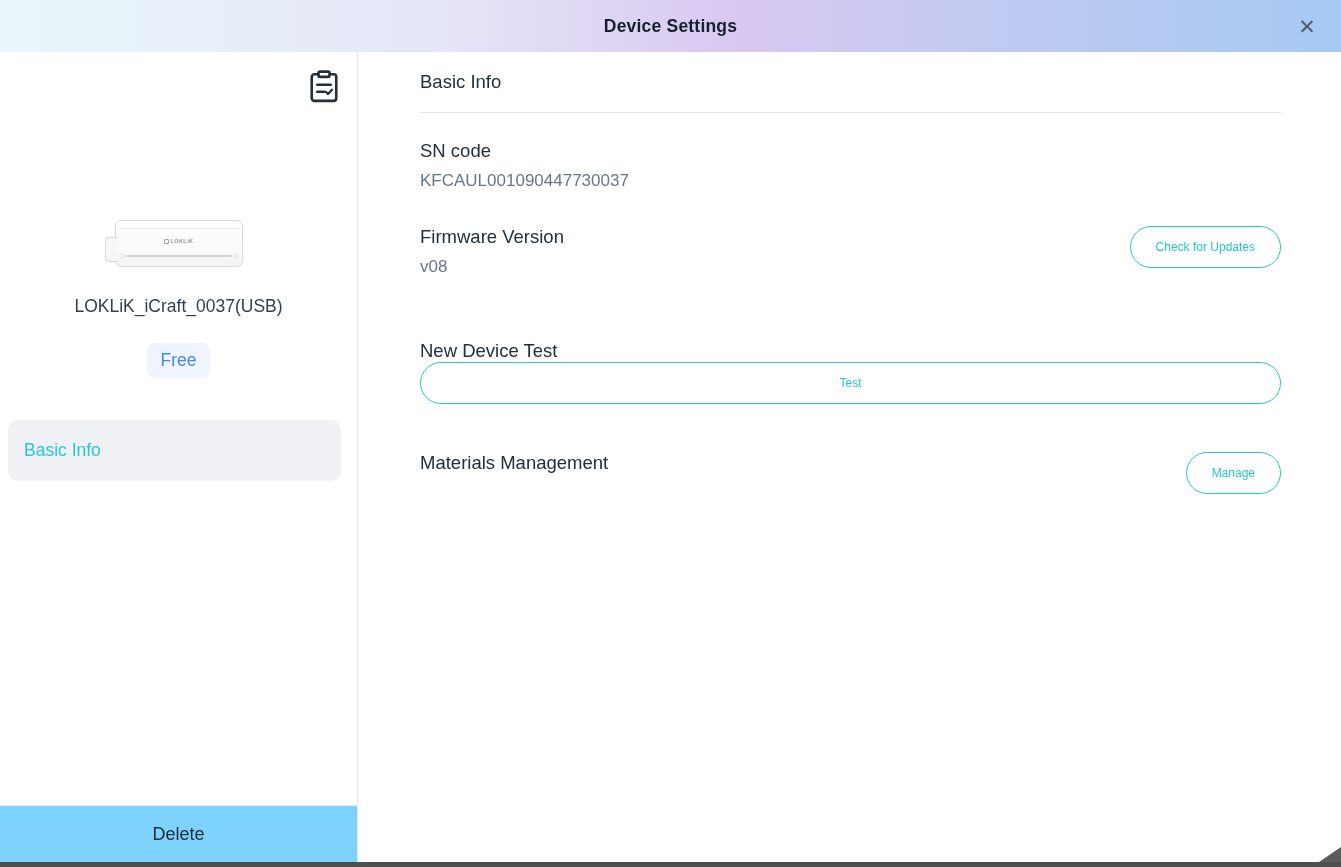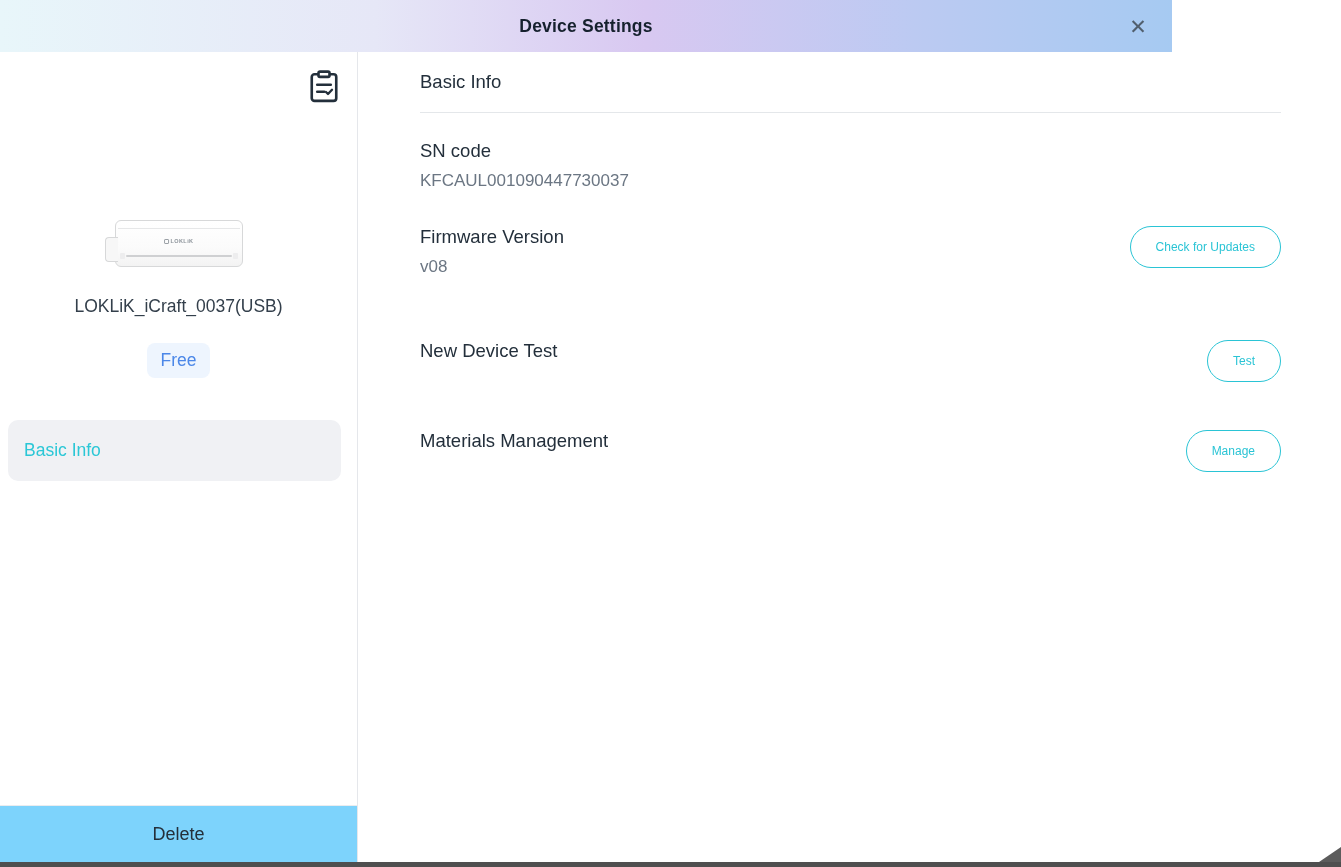--- a/index.html
+++ b/index.html
@@ -6,21 +6,21 @@
   html, body { width: 1341px; height: 867px; overflow: hidden; }
   body {
     font-family: "Liberation Sans", "DejaVu Sans", sans-serif;
     background: #ffffff;
     position: relative;
     color: #27323e;
   }
 
   
   .header {
-    position: absolute; top: 0; left: 0; width: 1172px; height: 52px;
+    position: absolute; top: 0; left: 0; width: 1341px; height: 52px;
     background: linear-gradient(90deg, #e8f6fa 0%, #e6e7f7 32%, #d8c8f1 55%, #bccaf2 78%, #a6caf2 100%);
     display: flex; align-items: center; justify-content: center;
     z-index: 20;
   }
   .header-title {
     font-size: 17.5px; font-weight: bold; color: #16212e; letter-spacing: 0.2px;
   }
   .close-btn {
     position: absolute; right: 20px; top: 50%; transform: translateY(-50%);
     width: 28px; height: 28px; display: flex; align-items: center; justify-content: center;
@@ -109,21 +109,21 @@
   }
   .section-divider {
     margin-top: 19px; height: 1px; background: #e4e7ea; border: none;
   }
   .row { display: flex; justify-content: space-between; }
   .row-texts { display: flex; flex-direction: column; }
   .row-label { font-size: 18.5px; color: #232f3b; line-height: 1.2; }
   .row-value { font-size: 17px; color: #6b7683; margin-top: 9px; line-height: 1.2; }
   .row-sn { margin-top: 27px; }
   .row-firmware { margin-top: 34px; }
-  .row-test { margin-top: 63px; }
+  .row-test { margin-top: 63px; flex-direction: column; }
   .row-materials { margin-top: 48px; }
 
   .pill-btn {
     background: #ffffff; border: 1.5px solid #2ac4d5; color: #2ac4d5;
     font-size: 12px; font-family: inherit;
     height: 42px; padding: 0 25px; border-radius: 21px; cursor: pointer;
     display: inline-flex; align-items: center; justify-content: center;
     white-space: nowrap;
   }
 

